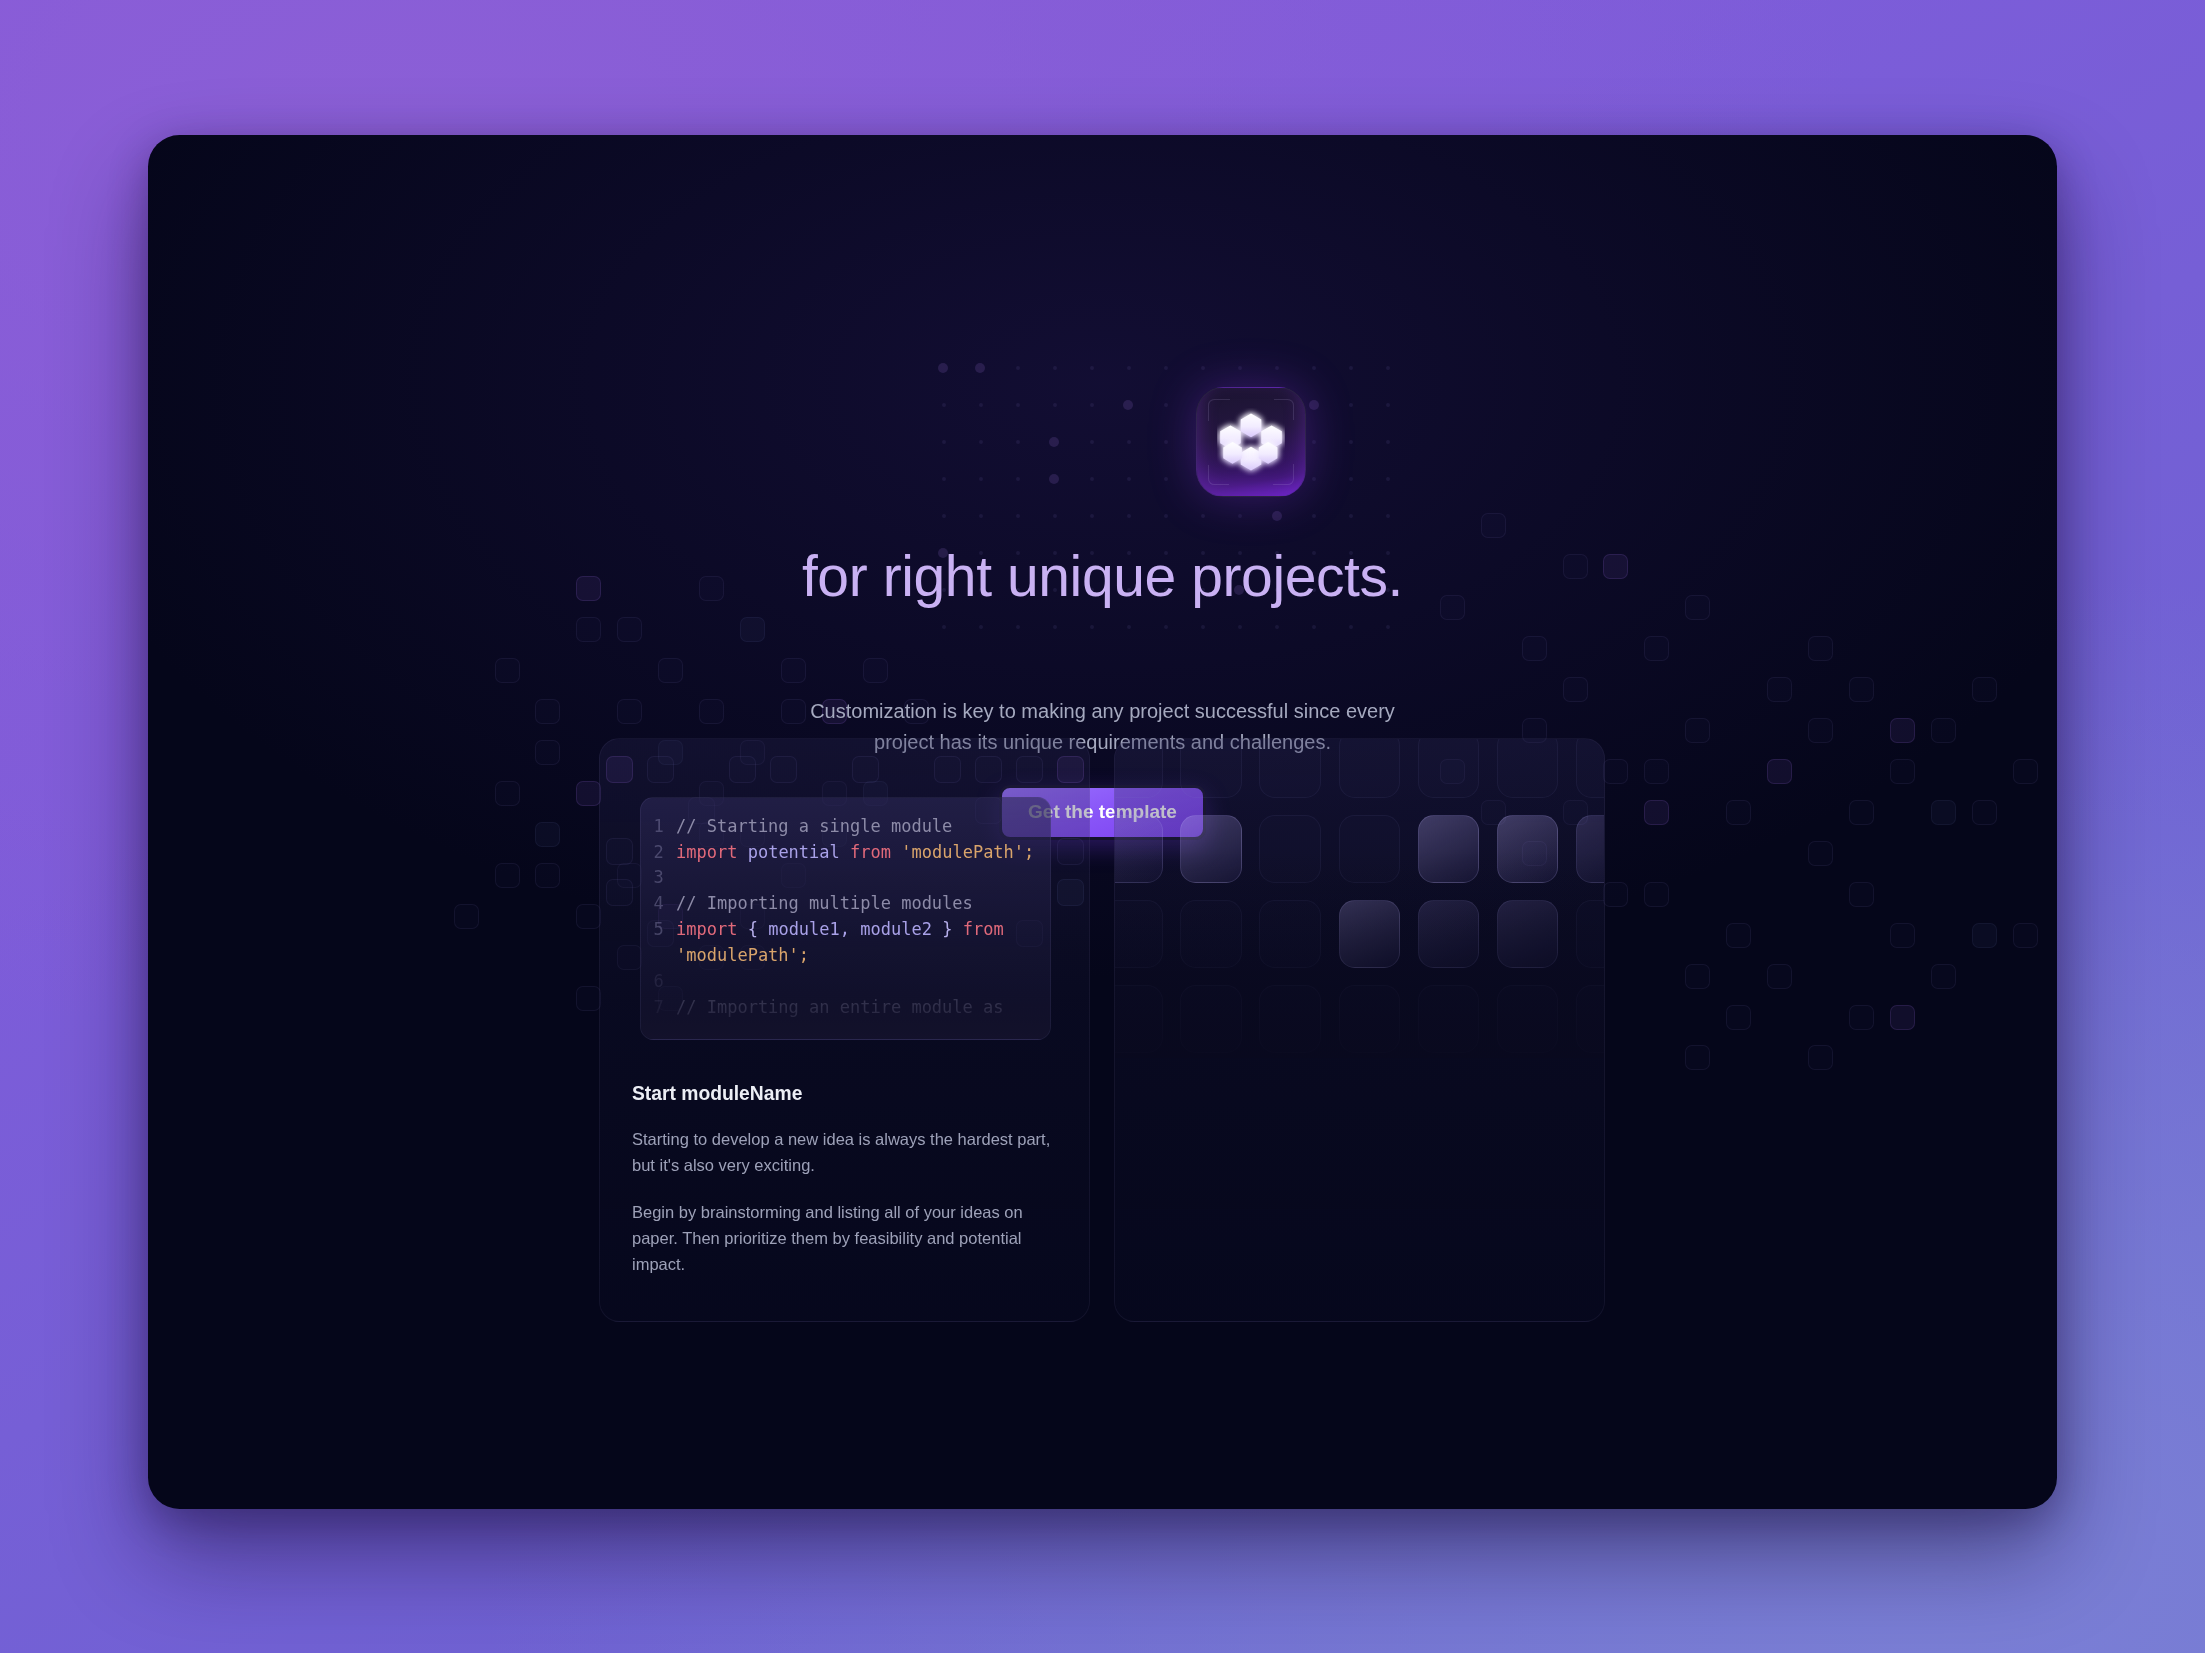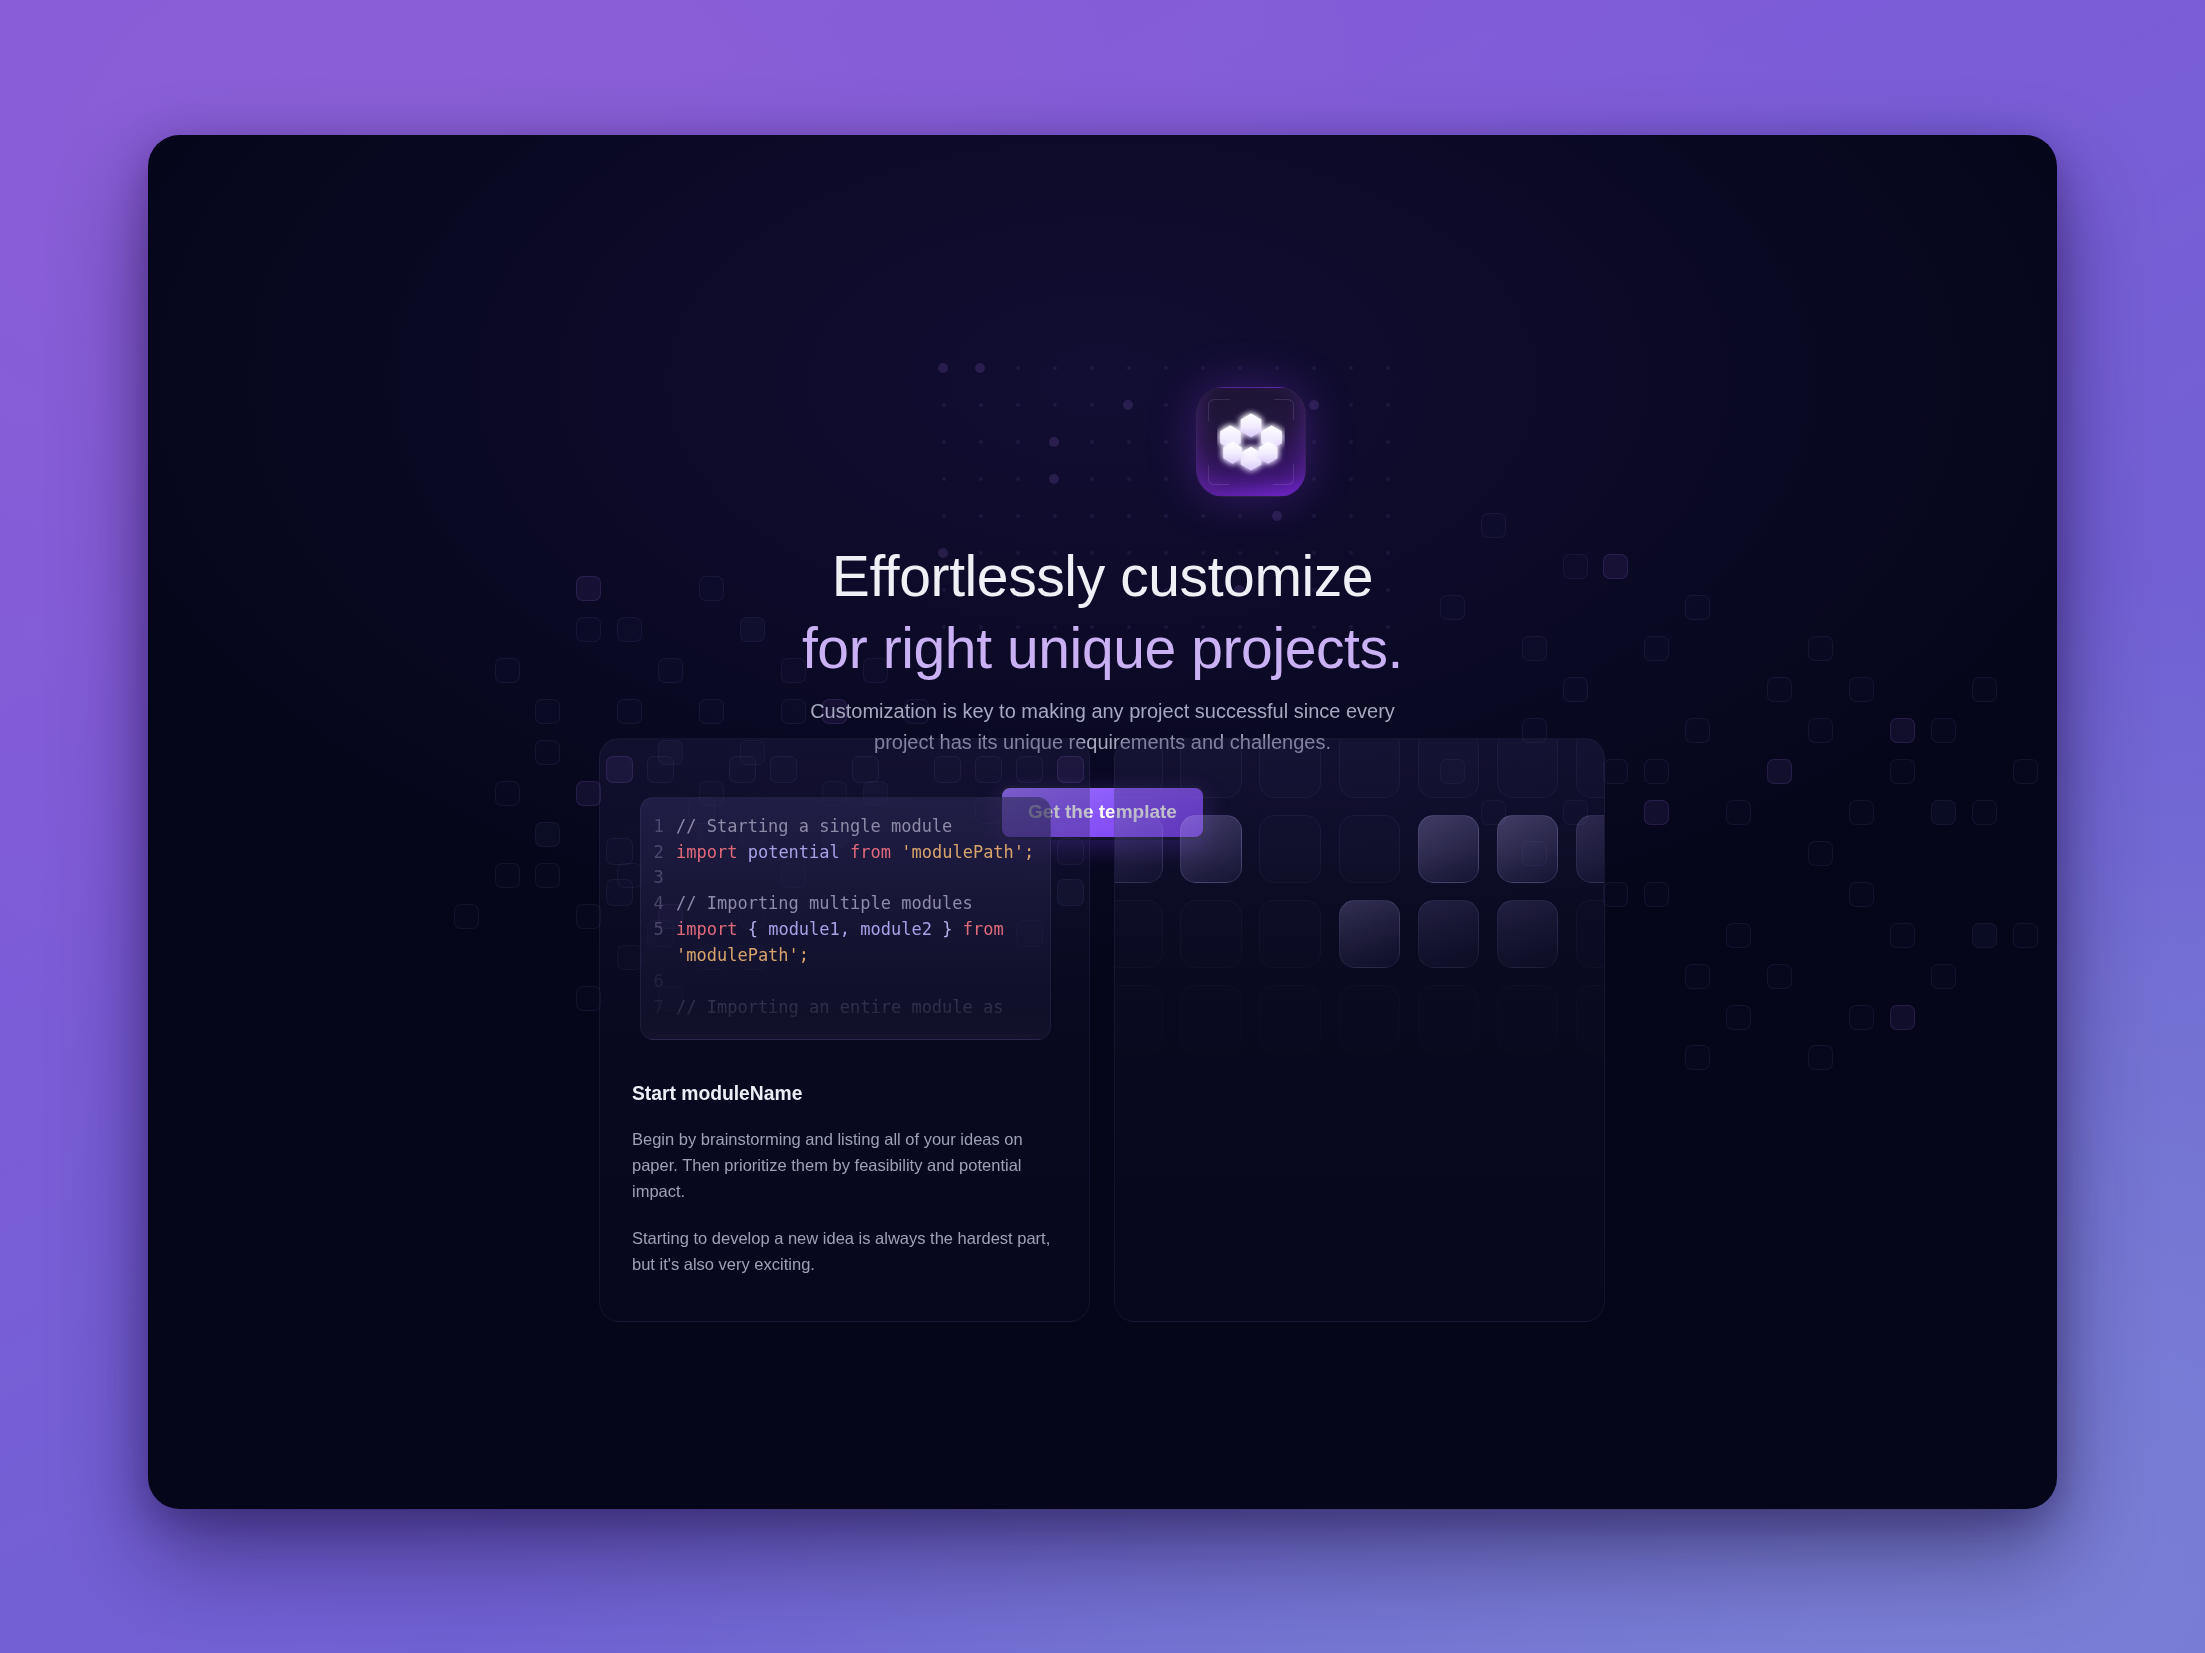--- a/index.html
+++ b/index.html
@@ -427,21 +427,20 @@
           <path d="M69 49 L80 55.5 L80 68.5 L69 75 L58 68.5 L58 55.5 Z" opacity="0"></path>
         </g>
         <g filter="url(#glow)" fill="url(#hexg)">
           <path d="M68 50 L80 57 L80 71 L68 78 L56 71 L56 57 Z" transform="translate(-3,-8) scale(0.98) translate(1,2)"></path>
           <path d="M18 50 L30 57 L30 71 L18 78 L6 71 L6 57 Z" transform="translate(3,-8) scale(0.98) translate(-1,2)"></path>
         </g>
       </svg>
     </div>
 
     <h1 id="headline">
-      <span class="hl-1">Effortlessly customize</span>
       <span class="hl-2">for right unique projects.</span>
     </h1>
 
     <p id="subheadline">Customization is key to making any project successful since every project has its unique requirements and challenges.</p>
 
     <div id="cta-wrap">
       <button id="cta-button">Get the template</button>
     </div>
   </div>
 
@@ -497,22 +496,22 @@
           <div class="code-row faded">
             <span class="ln">7</span>
             <span class="cl"><span class="tok-com">// Importing an entire module as</span></span>
           </div>
 
         </div>
       </div>
 
       <div class="card-body">
         <div class="card-title">Start moduleName</div>
+        <p class="card-para">Starting to develop a new idea is always the hardest part, but it's also very exciting.</p>
         <p class="card-para">Begin by brainstorming and listing all of your ideas on paper. Then prioritize them by feasibility and potential impact.</p>
-        <p class="card-para">Starting to develop a new idea is always the hardest part, but it's also very exciting.</p>
       </div>
     </div>
 
     <div class="card">
       <div class="card-visual">
         <div class="ext-grid" id="ext-grid">
             <div class="ext-tile"></div>
             <div class="ext-tile"></div>
             <div class="ext-tile"></div>
             <div class="ext-tile"></div>

